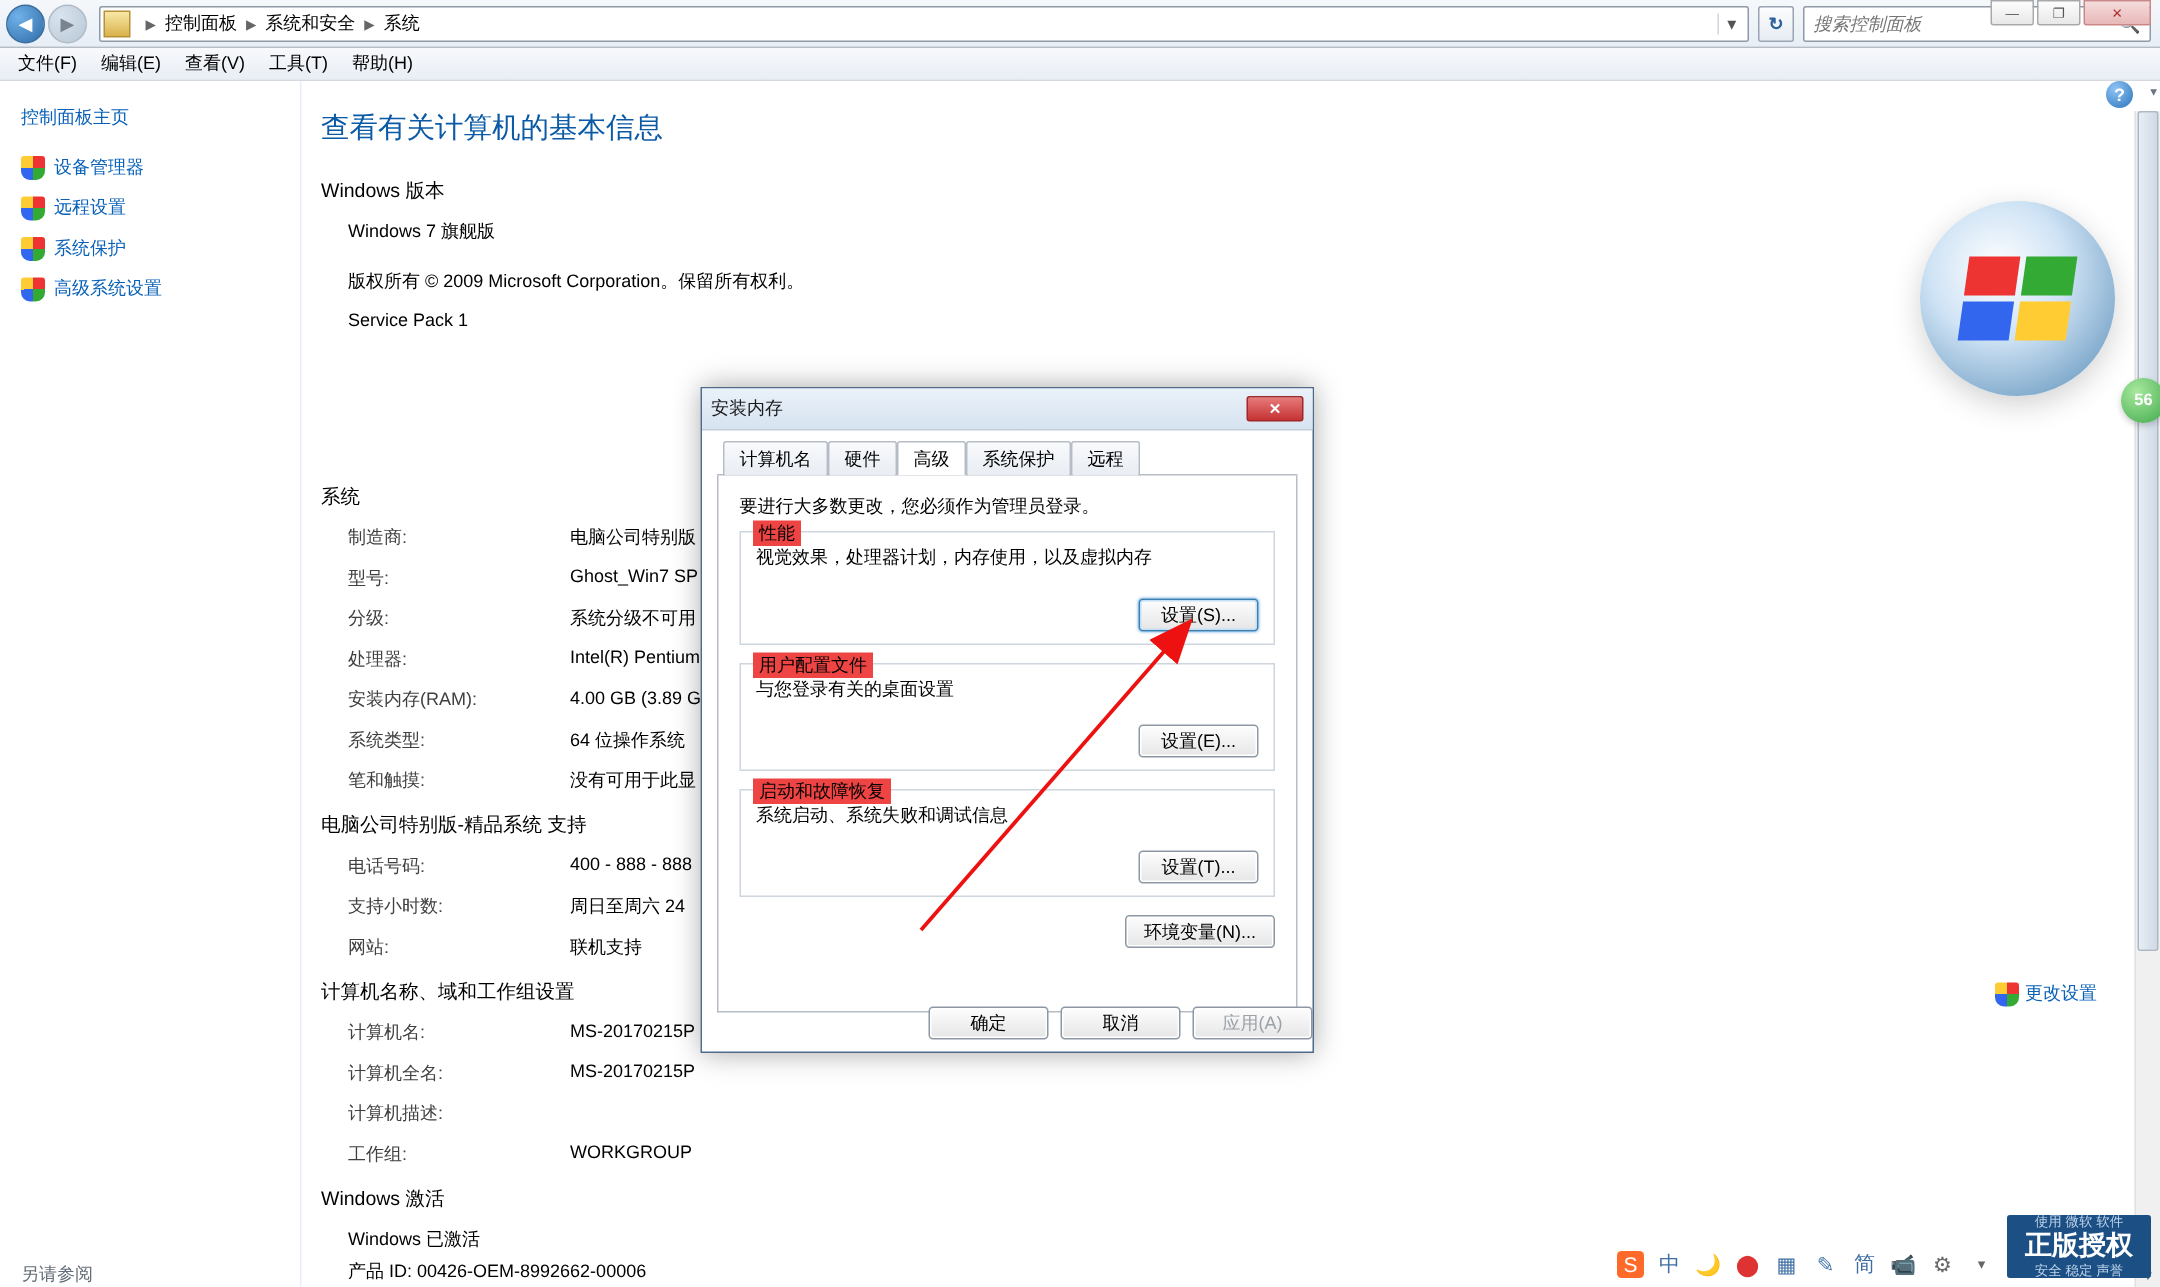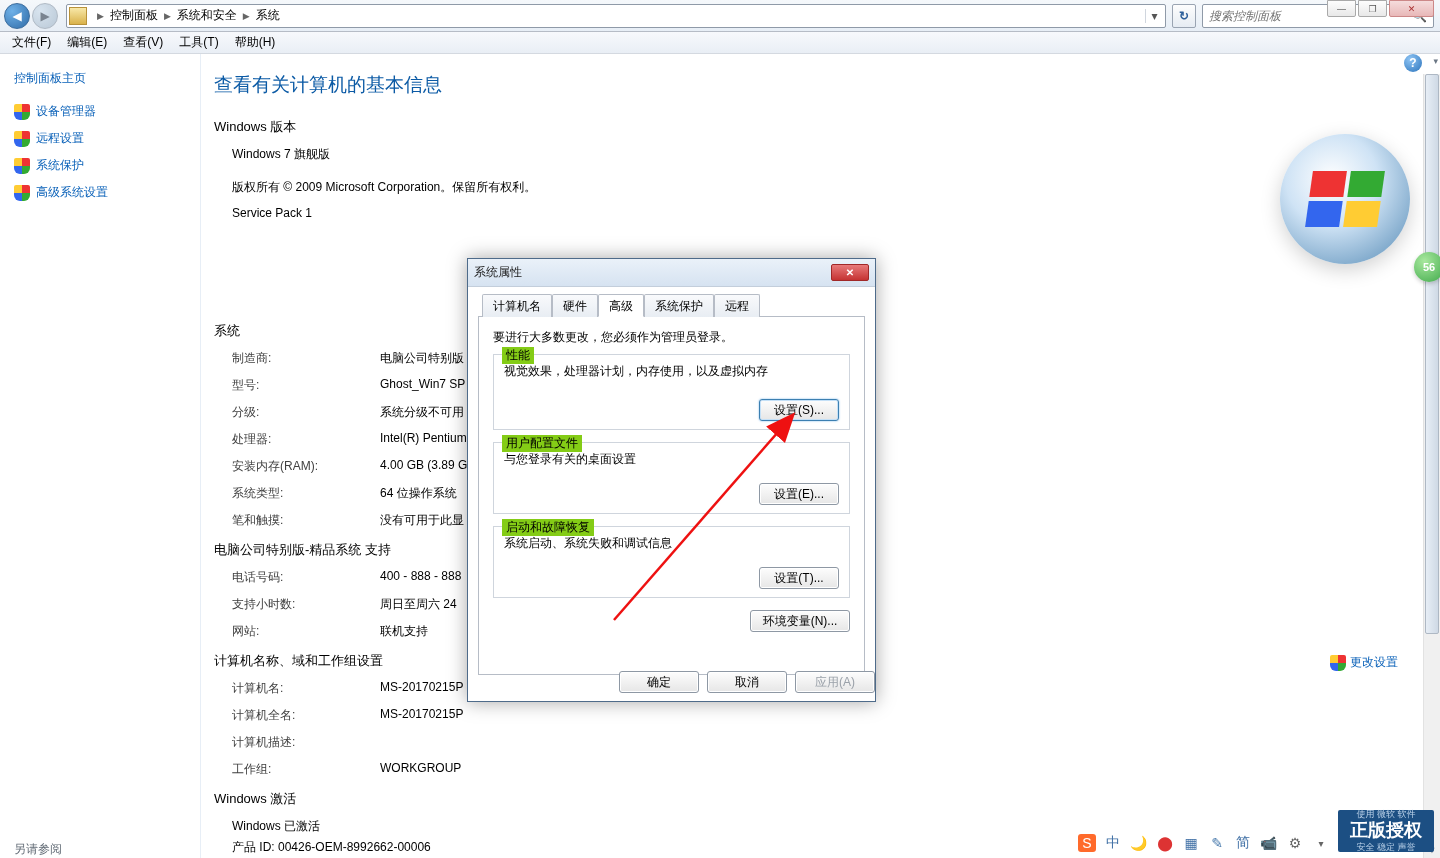--- a/index.html
+++ b/index.html
@@ -67,21 +67,21 @@
 .dialog { position:absolute; left:467px; top:258px; width:409px; height:444px; background:#fff; border:1px solid #4e6b8a; box-shadow: 0 0 18px rgba(0,0,0,.35); z-index:10;}
 .dlg-title { height:28px; background: linear-gradient(#eaf1f9,#d6e3f1); border-bottom:1px solid #c3cedb; display:flex; align-items:center; padding:0 6px; font-size:12px; color:#1b1b1b;}
 .dlg-close { margin-left:auto; width:38px; height:17px; background: linear-gradient(#e87a7a,#c53333); border:1px solid #a02828; border-radius:2px; color:#fff; display:flex; align-items:center; justify-content:center; font-size:10px; font-weight:bold;}
 .dlg-body { padding: 6px 10px 8px 10px; }
 .tabs { display:flex; height:24px; border-bottom:1px solid #b6bcc6; padding-left:4px;}
 .tab { padding: 3px 10px; background: linear-gradient(#f9fafc,#e8edf3); border:1px solid #b6bcc6; border-bottom:none; margin-right: 0px; border-radius: 2px 2px 0 0; font-size:12px; position:relative; top:1px;}
 .tab.active { background:#fff; border-bottom:1px solid #fff; z-index:2;}
 .tab-page { border:1px solid #b6bcc6; border-top:none; padding:12px 14px 14px 14px; height: 358px; position:relative;}
 .note { font-size:12px; margin-bottom:8px;}
 .fieldset { border:1px solid #cfd5dd; padding: 8px 10px 8px 10px; margin-bottom:12px; position:relative;}
-.fieldset .legend { position:absolute; top:-8px; left:8px; background:#84cc16; padding:0 4px; font-size:12px;}
+.fieldset .legend { position:absolute; top:-8px; left:8px; background:#ef4444; padding:0 4px; font-size:12px;}
 .fs-desc { font-size:12px; color:#000; }
 .fs-btn { position:absolute; right:10px; bottom:8px; }
 .w7-btn { min-width:80px; height:22px; background: linear-gradient(#fdfdfd,#e6e6e6); border:1px solid #8e98a4; border-radius:3px; font-size:12px; padding: 0 10px; box-shadow: inset 0 0 0 1px #fff; }
 .w7-btn.highlight { border-color:#3c7fb1; box-shadow: inset 0 0 0 1px #c4e0f7, 0 0 2px #6fb1e8;}
 .w7-btn.disabled { color:#9aa1a9; }
 .env-row { text-align:right; margin-top: 4px;}
 .dlg-footer { position:absolute; left:0; right:0; bottom:8px; display:flex; gap:8px; justify-content:flex-end;}
 
 
 .arrow-svg { position:absolute; left:0; top:0; width:100%; height:100%; pointer-events:none; z-index:11;}
@@ -260,21 +260,21 @@
       <div class="scroll-thumb"></div>
       <div class="scroll-arrow sa-dn">▼</div>
     </div>
   </div>
 </div>
 
 <div class="badge-56">56</div>
 
 <div class="dialog">
   <div class="dlg-title">
-    <span>系统属性</span>
+    <span>安装内存</span>
     <div class="dlg-close">✕</div>
   </div>
   <div class="dlg-body">
     <div class="tabs">
       <div class="tab">计算机名</div>
       <div class="tab">硬件</div>
       <div class="tab active">高级</div>
       <div class="tab">系统保护</div>
       <div class="tab">远程</div>
     </div>

